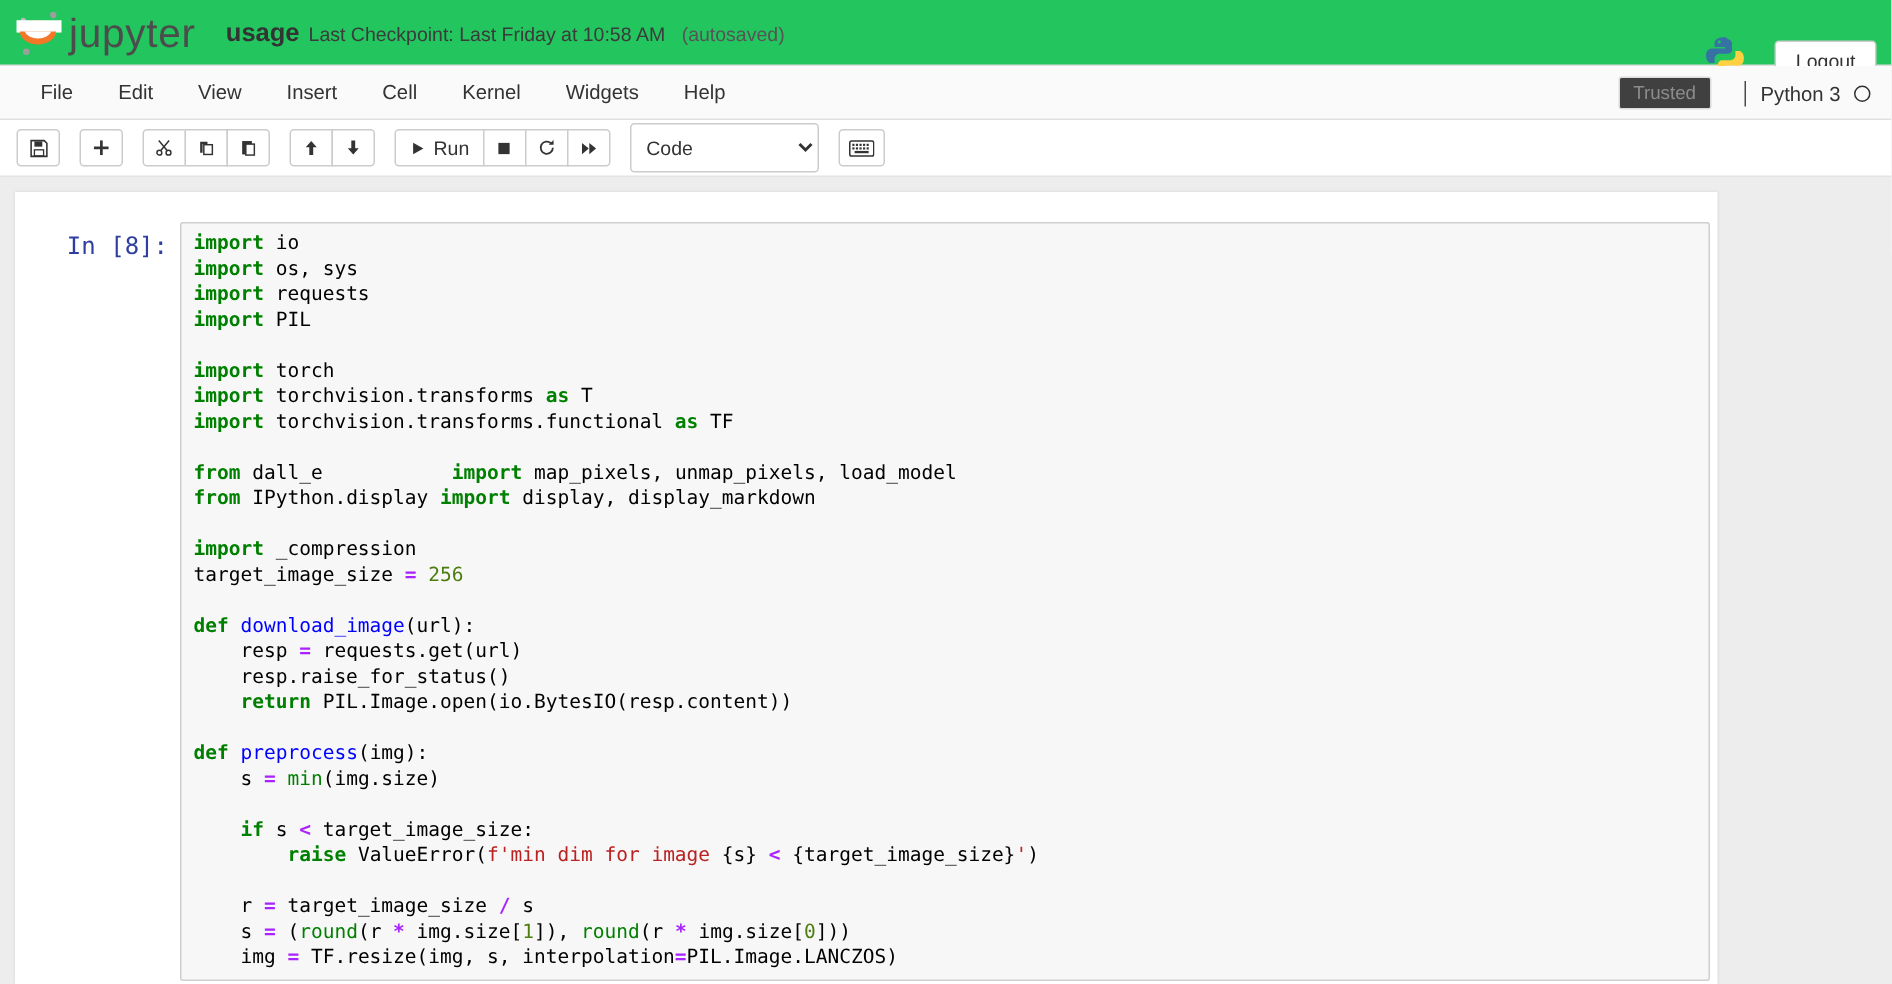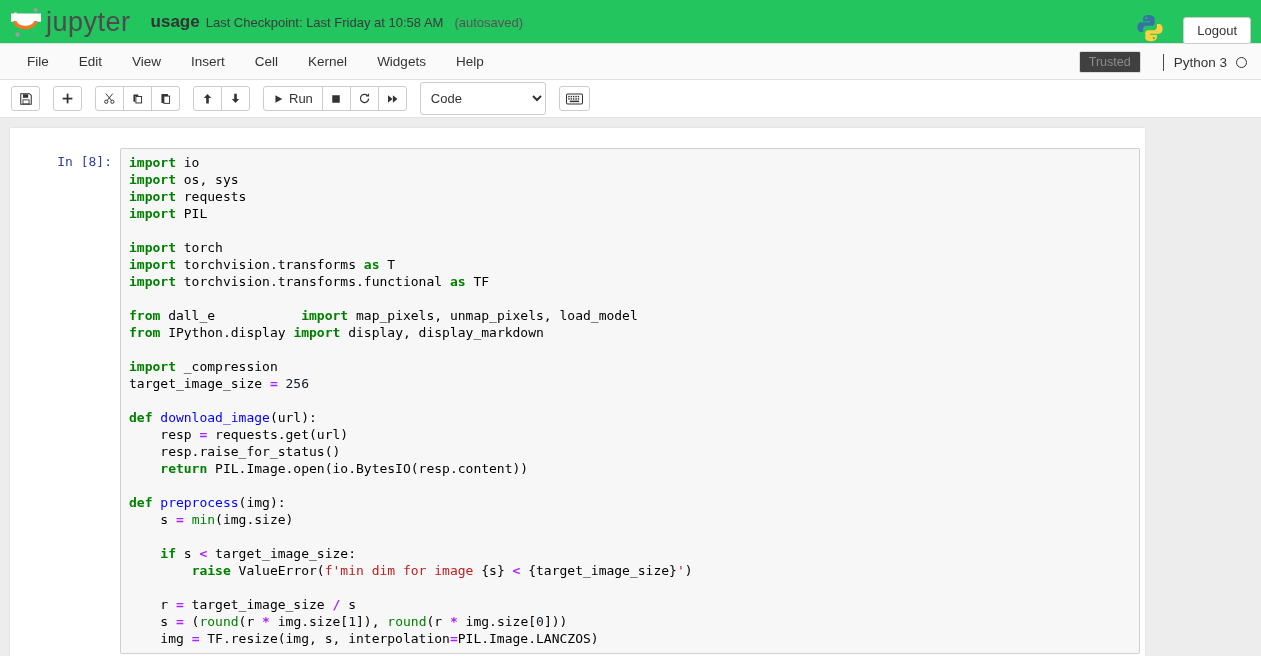--- a/index.html
+++ b/index.html
@@ -50,21 +50,21 @@
     color: #3b3b3b;
     margin-left: 6px;
   }
   #autosave-text {
     font-size: 13px;
     color: #555;
     margin-left: 11px;
   }
   #header-right {
     position: absolute;
-    right: 10px; top: 8px;
+    right: 10px; top: 18px;
     height: 44px;
     display: flex; align-items: center; gap: 18px;
   }
   #logout-button {
     font-size: 13px;
     color: #333;
     background: #fff;
     border: 1px solid #ccc;
     border-radius: 3px;
     padding: 5px 13px;
@@ -171,21 +171,21 @@
   }
   #cell-container { padding: 20px 5px 0 5px; }
   .cell { display: flex; align-items: flex-start; }
   .prompt {
     width: 105px;
     flex: 0 0 105px;
     text-align: right;
     padding-right: 8px;
     padding-top: 6px;
     font-family: "DejaVu Sans Mono", monospace;
-    font-size: 13px;
+    font-size: 16px;
     color: #303f9f;
     white-space: nowrap;
   }
   .input-area {
     flex: 1 1 auto;
     background: #f7f7f7;
     border: 1px solid #cfcfcf;
     border-radius: 2px;
     padding: 5px 4px 6px 8px;
     min-height: 300px;
@@ -196,21 +196,21 @@
     line-height: 17px;
     color: #000;
     white-space: pre;
     tab-size: 4;
   }
   .code-line { min-height: 17px; }
   .k  { color: #008000; font-weight: bold; }  
   .fn { color: #0000ff; }                      
   .bi { color: #008000; }                      
   .op { color: #aa22ff; font-weight: bold; }   
-  .no { color: #0f172a; }                      
+  .no { color: #4d7c0f; }                      
   .st { color: #ba2121; }                      
   .si { color: #000000; }                      
 </style>
 </head>
 <body>
 
 <div id="header">
 
   <div id="logo-wrap">
     <span>

